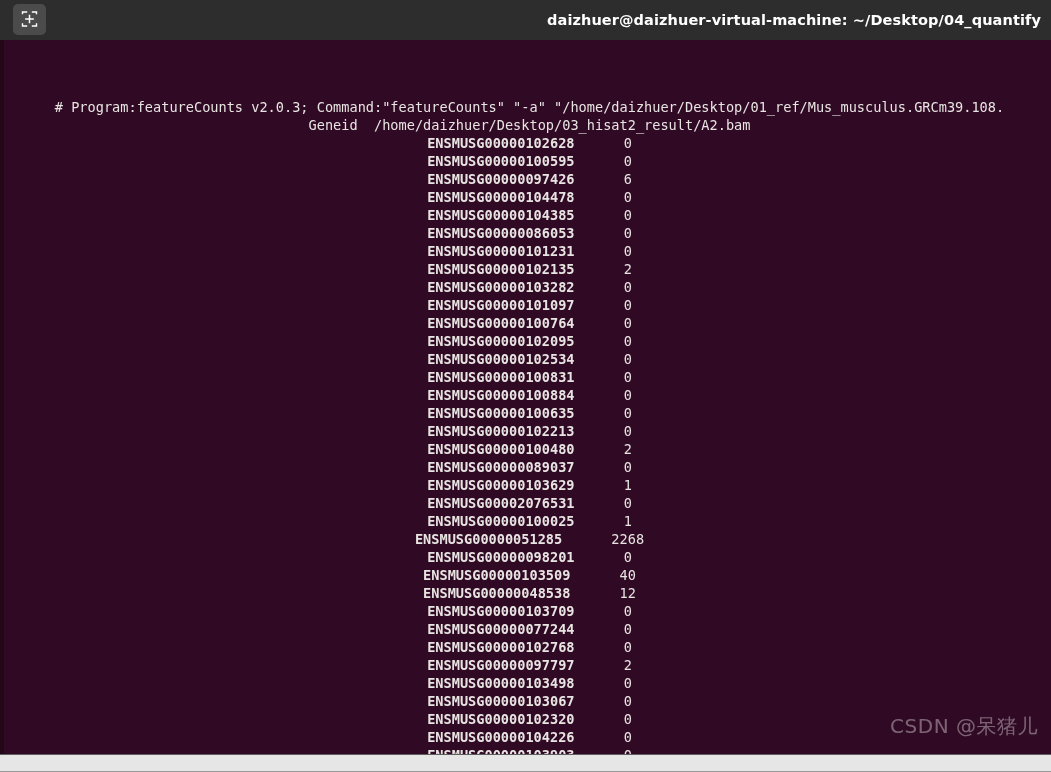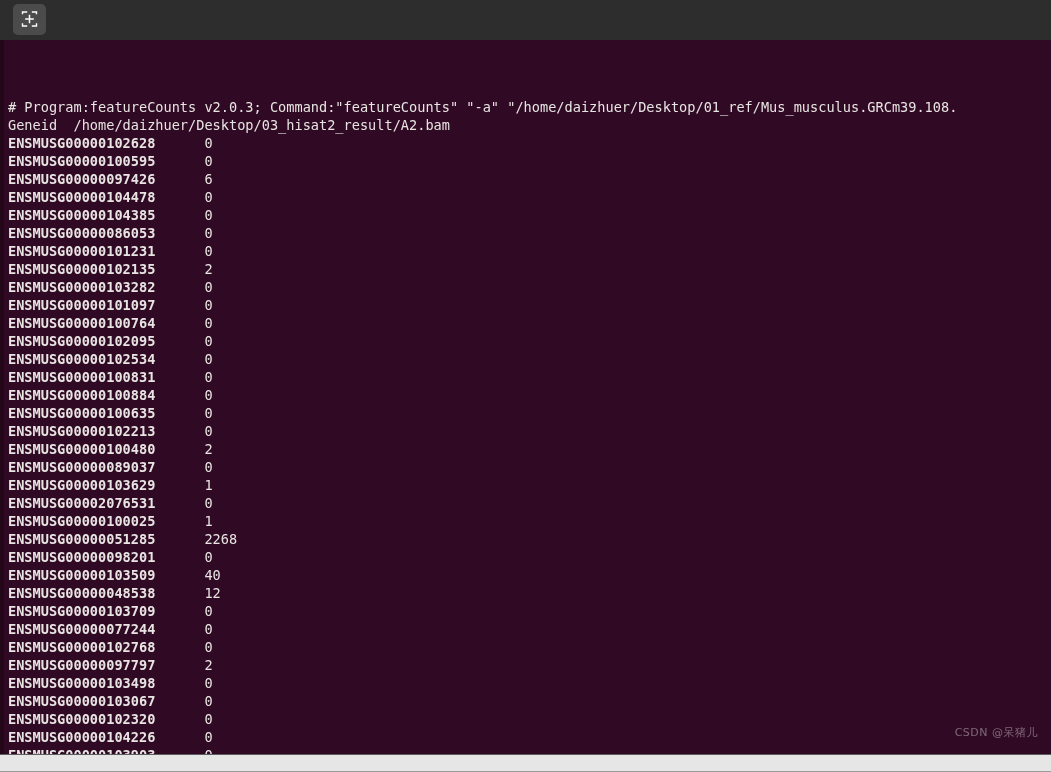--- a/index.html
+++ b/index.html
@@ -85,20 +85,21 @@
     position: absolute;
     left: 8px;
     top: 4px;
     width: 1043px;
     height: 710px;
     font-family: "DejaVu Sans Mono", "Liberation Mono", monospace;
     font-size: 13.6px;
     line-height: 18px;
     color: #e8e4e2;
     white-space: pre;
+    text-align: center;
   }
   .row {
     height: 18px;
     line-height: 18px;
     white-space: pre;
     overflow: hidden;
   }
   .row.clip {
     width: 1043px;
     overflow: hidden;
@@ -106,21 +107,21 @@
   }
   .gid { display: inline-block; font-weight: bold; }
   .cnt { display: inline-block; }
 
   
   .watermark {
     position: absolute;
     right: 13px;
     bottom: 14px;
     font-family: "DejaVu Sans", "Liberation Sans", sans-serif;
-    font-size: 11px;
+    font-size: 20px;
     color: rgba(230, 225, 228, 0.42);
     white-space: nowrap;
     pointer-events: none;
     letter-spacing: 0.5px;
   }
 
   
   .bottom-strip {
     position: absolute;
     left: 0;
@@ -141,20 +142,21 @@
   <div class="titlebar">
     <div class="newtab-btn">
       <span>
         <svg width="19" height="17" viewBox="0 0 19 17" aria-hidden="true">
           <path d="M2.5 2.5 L2.5 1 L6.5 1 M12.5 1 L16.5 1 L16.5 2.5
                    M16.5 13 L16.5 15 L12.5 15 M6.5 15 L2.5 15 L2.5 13" fill="none" stroke="#ffffff" stroke-width="1.4" stroke-linecap="square"></path>
           <path d="M9.5 4.4 L9.5 11.6 M5.9 8 L13.1 8" fill="none" stroke="#ffffff" stroke-width="1.5" stroke-linecap="square"></path>
         </svg>
       </span>
     </div>
+    <div class="window-title">daizhuer@daizhuer-virtual-machine: ~/Desktop/04_quantify</div>
   </div>
 
   <div class="terminal">
     <div class="left-edge"></div>
     <div class="screen" id="screen">
       
     <div class="row clip"># Program:featureCounts v2.0.3; Command:"featureCounts" "-a" "/home/daizhuer/Desktop/01_ref/Mus_musculus.GRCm39.108.</div><div class="row clip">Geneid  /home/daizhuer/Desktop/03_hisat2_result/A2.bam</div><div class="row"><span class="gid">ENSMUSG00000102628</span>      <span class="cnt">0</span></div><div class="row"><span class="gid">ENSMUSG00000100595</span>      <span class="cnt">0</span></div><div class="row"><span class="gid">ENSMUSG00000097426</span>      <span class="cnt">6</span></div><div class="row"><span class="gid">ENSMUSG00000104478</span>      <span class="cnt">0</span></div><div class="row"><span class="gid">ENSMUSG00000104385</span>      <span class="cnt">0</span></div><div class="row"><span class="gid">ENSMUSG00000086053</span>      <span class="cnt">0</span></div><div class="row"><span class="gid">ENSMUSG00000101231</span>      <span class="cnt">0</span></div><div class="row"><span class="gid">ENSMUSG00000102135</span>      <span class="cnt">2</span></div><div class="row"><span class="gid">ENSMUSG00000103282</span>      <span class="cnt">0</span></div><div class="row"><span class="gid">ENSMUSG00000101097</span>      <span class="cnt">0</span></div><div class="row"><span class="gid">ENSMUSG00000100764</span>      <span class="cnt">0</span></div><div class="row"><span class="gid">ENSMUSG00000102095</span>      <span class="cnt">0</span></div><div class="row"><span class="gid">ENSMUSG00000102534</span>      <span class="cnt">0</span></div><div class="row"><span class="gid">ENSMUSG00000100831</span>      <span class="cnt">0</span></div><div class="row"><span class="gid">ENSMUSG00000100884</span>      <span class="cnt">0</span></div><div class="row"><span class="gid">ENSMUSG00000100635</span>      <span class="cnt">0</span></div><div class="row"><span class="gid">ENSMUSG00000102213</span>      <span class="cnt">0</span></div><div class="row"><span class="gid">ENSMUSG00000100480</span>      <span class="cnt">2</span></div><div class="row"><span class="gid">ENSMUSG00000089037</span>      <span class="cnt">0</span></div><div class="row"><span class="gid">ENSMUSG00000103629</span>      <span class="cnt">1</span></div><div class="row"><span class="gid">ENSMUSG00002076531</span>      <span class="cnt">0</span></div><div class="row"><span class="gid">ENSMUSG00000100025</span>      <span class="cnt">1</span></div><div class="row"><span class="gid">ENSMUSG00000051285</span>      <span class="cnt">2268</span></div><div class="row"><span class="gid">ENSMUSG00000098201</span>      <span class="cnt">0</span></div><div class="row"><span class="gid">ENSMUSG00000103509</span>      <span class="cnt">40</span></div><div class="row"><span class="gid">ENSMUSG00000048538</span>      <span class="cnt">12</span></div><div class="row"><span class="gid">ENSMUSG00000103709</span>      <span class="cnt">0</span></div><div class="row"><span class="gid">ENSMUSG00000077244</span>      <span class="cnt">0</span></div><div class="row"><span class="gid">ENSMUSG00000102768</span>      <span class="cnt">0</span></div><div class="row"><span class="gid">ENSMUSG00000097797</span>      <span class="cnt">2</span></div><div class="row"><span class="gid">ENSMUSG00000103498</span>      <span class="cnt">0</span></div><div class="row"><span class="gid">ENSMUSG00000103067</span>      <span class="cnt">0</span></div><div class="row"><span class="gid">ENSMUSG00000102320</span>      <span class="cnt">0</span></div><div class="row"><span class="gid">ENSMUSG00000104226</span>      <span class="cnt">0</span></div><div class="row"><span class="gid">ENSMUSG00000103903</span>      <span class="cnt">0</span></div></div>
 
     <div class="watermark">CSDN @呆猪儿</div>
   </div>

